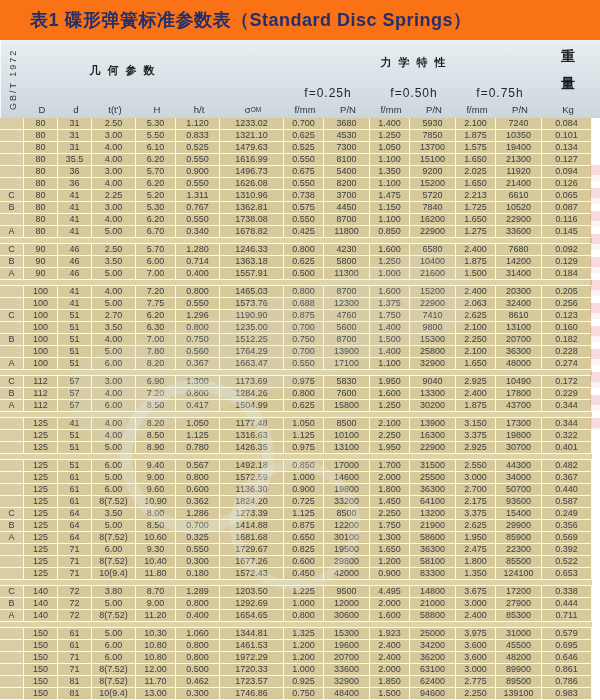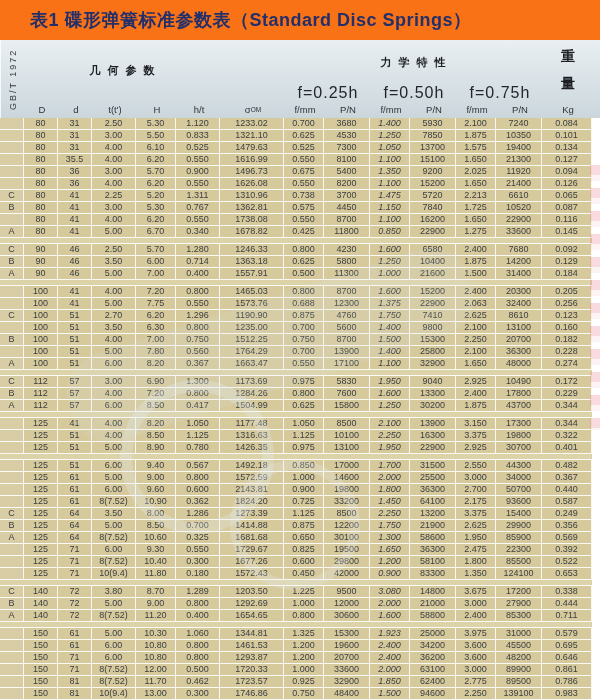--- a/index.html
+++ b/index.html
@@ -25,21 +25,21 @@
     display:grid;width:568px;
     grid-template-columns:34px 34px 44px 40px 44px 64px 40px 46px 40px 46px 40px 46px 50px;
     grid-template-rows:44px 17px 17px;
   }
   .hcell{display:flex;align-items:center;justify-content:center;white-space:nowrap;}
   .hbig{font-size:11px;font-weight:bold;color:#1c1f24;letter-spacing:2px;}
   .geom{grid-column:1/6;grid-row:1/3;}
   .stress{grid-column:6/7;grid-row:1/3;}
   .mech{grid-column:7/13;grid-row:1/2;}
   .wt{grid-column:13/14;grid-row:1/3;flex-direction:column;justify-content:space-evenly;font-size:14px;font-weight:bold;color:#1c1f24;}
-  .defl{font-size:16px;color:#23272c;letter-spacing:1px;}
+  .defl{font-size:12px;color:#23272c;letter-spacing:1px;}
   .d25{grid-column:7/9;grid-row:2/3;}
   .d50{grid-column:9/11;grid-row:2/3;}
   .d75{grid-column:11/13;grid-row:2/3;}
   .clab{grid-row:3/4;font-size:9.5px;color:#2e3237;}
   .clab sub{font-size:6.5px;}
   
   .tbody{
     position:relative;width:592px;
     background-image:
       repeating-linear-gradient(0deg, rgba(255,255,255,.10) 0 1px, transparent 1px 3px),
@@ -55,21 +55,21 @@
   }
   .cell:nth-child(1){width:24px;background:#d8cda5;}
   .cell:nth-child(2){width:34px;}
   .cell:nth-child(3){width:34px;}
   .cell:nth-child(4){width:44px;}
   .cell:nth-child(5){width:40px;}
   .cell:nth-child(6){width:44px;}
   .cell:nth-child(7){width:64px;}
   .cell:nth-child(8){width:40px;}
   .cell:nth-child(9){width:46px;}
-  .cell:nth-child(10){width:40px;font-style:italic;}
+  .cell:nth-child(10){width:40px;}
   .cell:nth-child(11){width:46px;}
   .cell:nth-child(12){width:40px;}
   .cell:nth-child(13){width:46px;}
   .cell:nth-child(14){width:50px;}
   .spacer{
     height:6px;width:592px;box-sizing:border-box;background:#ddd3a9;
     border-bottom:1px solid rgba(255,255,255,.9);
   }
   
   .wm{position:absolute;pointer-events:none;}
@@ -572,21 +572,21 @@
         <div class="cell">34000</div>
         <div class="cell">0.367</div>
       </div>
       <div class="row">
         <div class="cell"></div>
         <div class="cell">125</div>
         <div class="cell">61</div>
         <div class="cell">6.00</div>
         <div class="cell">9.60</div>
         <div class="cell">0.600</div>
-        <div class="cell">2143.81</div>
+        <div class="cell">1136.30</div>
         <div class="cell">0.900</div>
         <div class="cell">19800</div>
         <div class="cell">1.800</div>
         <div class="cell">36300</div>
         <div class="cell">2.700</div>
         <div class="cell">50700</div>
         <div class="cell">0.440</div>
       </div>
       <div class="row">
         <div class="cell"></div>
@@ -704,21 +704,21 @@
       <div class="row">
         <div class="cell">C</div>
         <div class="cell">140</div>
         <div class="cell">72</div>
         <div class="cell">3.80</div>
         <div class="cell">8.70</div>
         <div class="cell">1.289</div>
         <div class="cell">1203.50</div>
         <div class="cell">1.225</div>
         <div class="cell">9500</div>
-        <div class="cell">3.080</div>
+        <div class="cell">4.495</div>
         <div class="cell">14800</div>
         <div class="cell">3.675</div>
         <div class="cell">17200</div>
         <div class="cell">0.338</div>
       </div>
       <div class="row">
         <div class="cell">B</div>
         <div class="cell">140</div>
         <div class="cell">72</div>
         <div class="cell">5.00</div>
@@ -782,21 +782,21 @@
         <div class="cell">45500</div>
         <div class="cell">0.695</div>
       </div>
       <div class="row">
         <div class="cell"></div>
         <div class="cell">150</div>
         <div class="cell">71</div>
         <div class="cell">6.00</div>
         <div class="cell">10.80</div>
         <div class="cell">0.800</div>
-        <div class="cell">1293.87</div>
+        <div class="cell">1972.29</div>
         <div class="cell">1.200</div>
         <div class="cell">20700</div>
         <div class="cell">2.400</div>
         <div class="cell">36200</div>
         <div class="cell">3.600</div>
         <div class="cell">48200</div>
         <div class="cell">0.646</div>
       </div>
       <div class="row">
         <div class="cell"></div>

